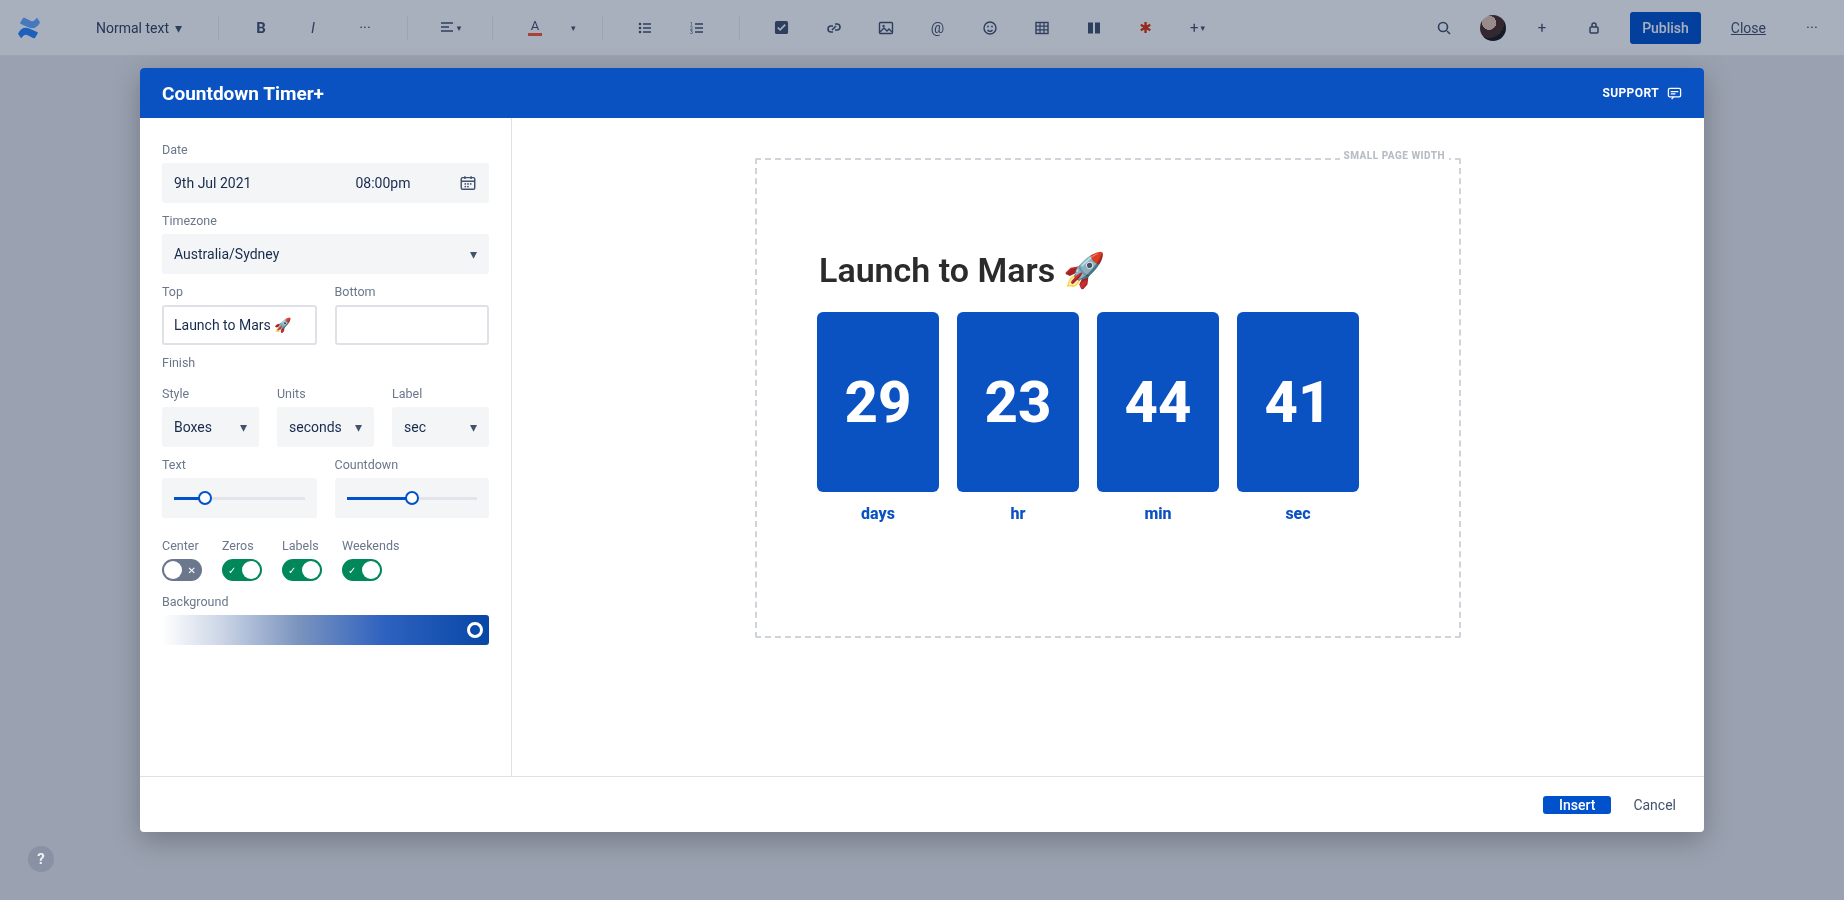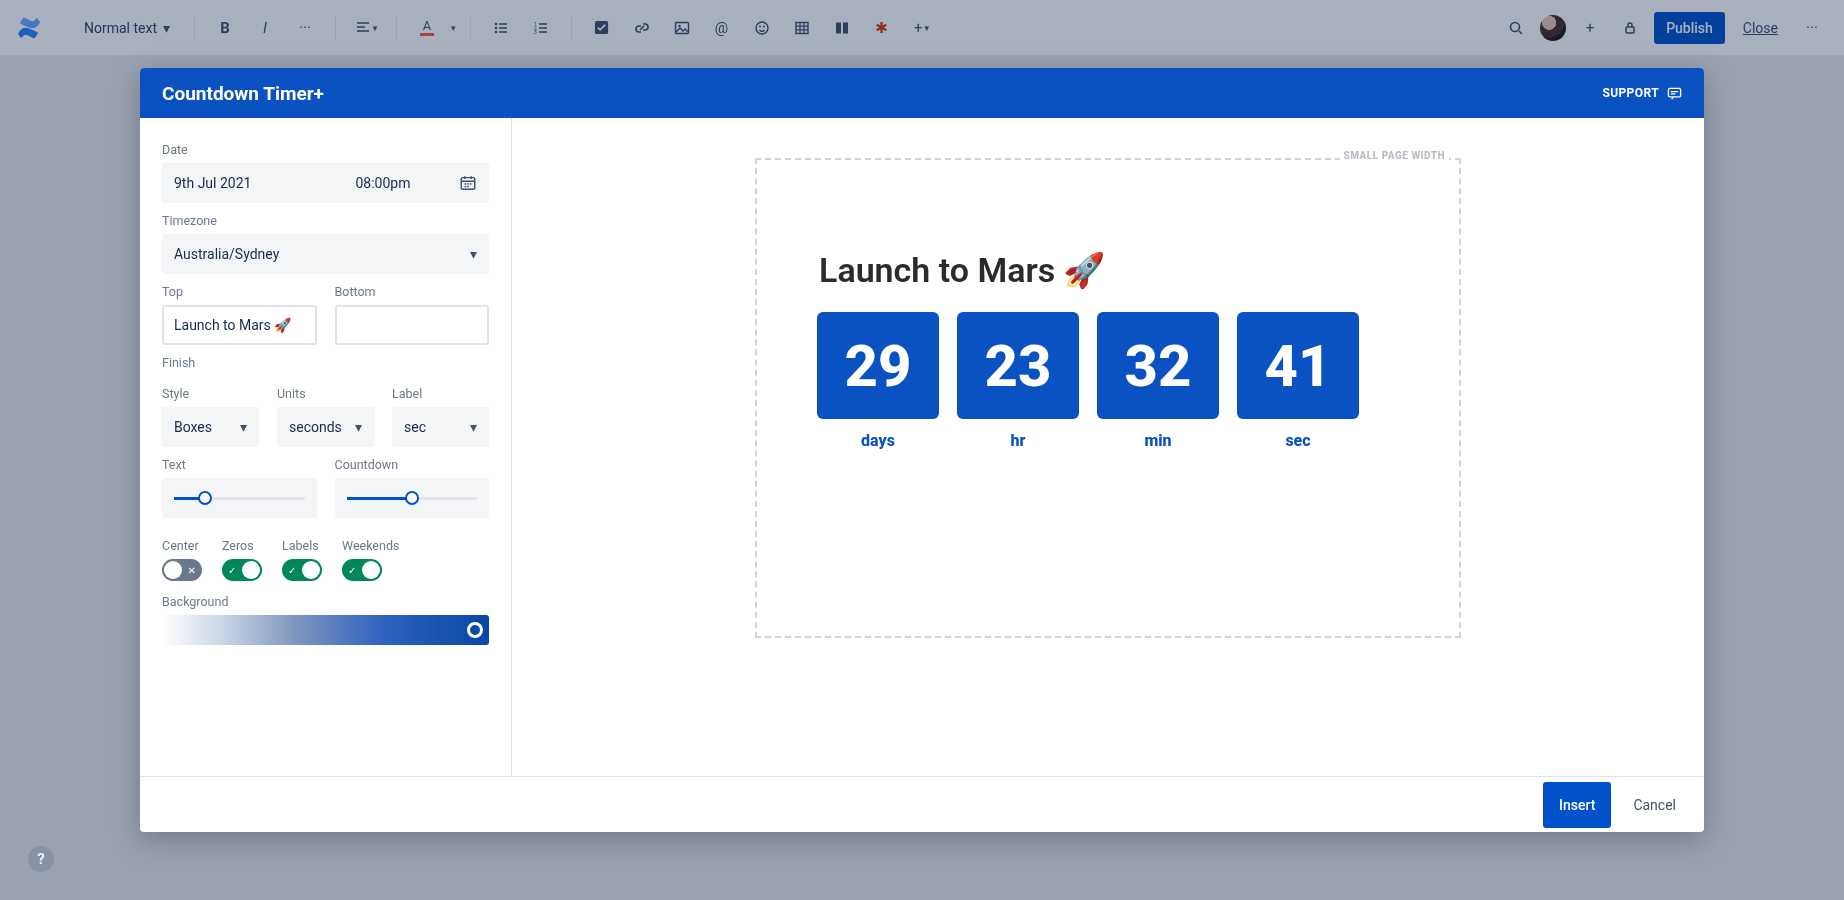--- a/index.html
+++ b/index.html
@@ -9,39 +9,39 @@
     --grey-bg:#F4F5F7;
     --grey-border:#DFE1E6;
     --text:#172B4D;
     --text-sub:#6B778C;
     --green:#00875A;
   }
   *{box-sizing:border-box;font-family:-apple-system,BlinkMacSystemFont,"Segoe UI",Roboto,Helvetica,Arial,sans-serif;}
   body{margin:0;background:#e8e9ec;width:1844px;height:900px;overflow:hidden;position:relative;color:var(--text);}
   
   
-  .editor-bar{position:absolute;top:0;left:0;right:0;height:56px;background:#fff;display:flex;align-items:center;padding:12px 16px;gap:8px;border-bottom:1px solid #ebecf0;}
+  .editor-bar{position:absolute;top:0;left:0;right:0;height:56px;background:#fff;display:flex;align-items:center;padding:12px 16px;gap:20px;border-bottom:1px solid #ebecf0;}
   .overlay{position:absolute;inset:0;background:rgba(9,30,66,.35);}
   .logo{width:26px;height:26px;margin-right:24px;color:#2684FF;}
   .tb-sel{display:flex;align-items:center;gap:6px;height:32px;padding:0 10px;border-radius:3px;font-size:14px;color:#344563;}
   .tb-btn{width:32px;height:32px;border-radius:3px;display:flex;align-items:center;justify-content:center;color:#42526E;font-size:15px;}
   .tb-sep{width:1px;height:24px;background:#ebecf0;margin:0 6px;}
   .spacer{flex:1;}
   .avatar{width:26px;height:26px;border-radius:50%;background:radial-gradient(circle at 35% 30%,#e7c7b2 0 28%,#4b2f25 29% 60%,#1b1b1b 61% 100%);}
   .publish{background:var(--blue-bright);color:#fff;height:32px;padding:0 12px;border-radius:3px;display:flex;align-items:center;font-size:14px;font-weight:500;}
   .close{height:32px;padding:0 10px;display:flex;align-items:center;font-size:14px;color:#42526E;text-decoration:underline;}
 
   
   .modal{position:absolute;left:140px;top:68px;right:140px;bottom:68px;background:#fff;border-radius:4px;display:flex;flex-direction:column;overflow:hidden;box-shadow:0 8px 28px rgba(0,0,0,.25);}
   .modal-header{background:var(--blue);color:#fff;height:50px;display:flex;align-items:center;padding:0 22px;justify-content:space-between;gap:8px;}
   .modal-header h1{font-size:19px;font-weight:700;margin:0;}
   .support{font-size:12px;font-weight:700;letter-spacing:.4px;display:flex;align-items:center;gap:8px;}
   .modal-body{flex:1;display:flex;min-height:0;}
   .modal-footer{height:56px;border-top:1px solid var(--grey-border);display:flex;align-items:center;justify-content:flex-end;gap:16px;padding:0 22px;}
-  .btn-primary{background:var(--blue-bright);color:#fff;border:none;height:46px;padding:0 16px;border-radius:3px;font-size:14px;font-weight:500;}
+  .btn-primary{background:var(--blue-bright);color:#fff;border:none;height:18px;padding:0 16px;border-radius:3px;font-size:14px;font-weight:500;}
   .btn-link{background:none;border:none;color:#42526E;font-size:14px;}
 
   
   .panel{width:372px;border-right:1px solid var(--grey-border);padding:14px 22px 0;overflow:hidden;font-size:14px;}
   .lbl{font-size:12.5px;color:var(--text-sub);margin:10px 0 6px;font-weight:400;}
   .field, .sel{background:var(--grey-bg);border:2px solid transparent;border-radius:3px;height:40px;display:flex;align-items:center;padding:0 10px;color:#172B4D;justify-content:space-between;}
   .input-txt{border:2px solid var(--grey-border);border-radius:3px;height:40px;padding:0 10px;display:flex;align-items:center;background:#fff;color:#172B4D;}
   .row{display:flex;gap:18px;}
   .col{flex:1;min-width:0;}
   .chev{color:#42526E;}
@@ -68,21 +68,21 @@
   .bg-strip{height:30px;border-radius:3px;background:linear-gradient(90deg,#fff 0%,#ccd6e6 18%,#7a93be 42%,#2e62c0 68%,#0747A6 100%);position:relative;margin-top:4px;}
   .bg-strip .ring{position:absolute;right:6px;top:50%;width:16px;height:16px;border:3px solid #fff;border-radius:50%;transform:translateY(-50%);}
 
   
   .preview-wrap{flex:1;display:flex;align-items:flex-start;justify-content:center;padding:40px 60px;}
   .preview-frame{position:relative;border:2px dashed #cfd4db;border-radius:2px;width:706px;height:480px;padding:90px 60px 40px;}
   .frame-tag{position:absolute;top:-10px;right:10px;font-size:10px;font-weight:800;letter-spacing:.5px;color:#b7bcc4;background:#fff;padding:0 4px;}
   .cd-title{font-size:34px;font-weight:600;color:#2b2b2b;margin:0 0 22px 2px;}
   .boxes{display:flex;gap:18px;}
   .box{width:122px;}
-  .box .num{height:107px;background:var(--blue-box);border-radius:6px;display:flex;align-items:center;justify-content:center;color:#fff;font-size:58px;font-weight:800;}
+  .box .num{height:180px;background:var(--blue-box);border-radius:6px;display:flex;align-items:center;justify-content:center;color:#fff;font-size:58px;font-weight:800;}
   .box .unit{text-align:center;color:var(--blue-box);font-weight:800;font-size:16px;margin-top:12px;}
 
   
   .help{position:absolute;left:28px;bottom:28px;width:26px;height:26px;border-radius:50%;background:#8892a4;color:#eef0f3;display:flex;align-items:center;justify-content:center;font-weight:700;font-size:15px;}
 
   svg{display:block;}
 </style>
 </head>
 <body>
 
@@ -340,21 +340,21 @@
         <div class="boxes">
           <div class="box">
             <div class="num">29</div>
             <div class="unit">days</div>
           </div>
           <div class="box">
             <div class="num">23</div>
             <div class="unit">hr</div>
           </div>
           <div class="box">
-            <div class="num">32</div>
+            <div class="num">44</div>
             <div class="unit">min</div>
           </div>
           <div class="box">
             <div class="num">41</div>
             <div class="unit">sec</div>
           </div>
         </div>
       </div>
     </div>
   </div>

